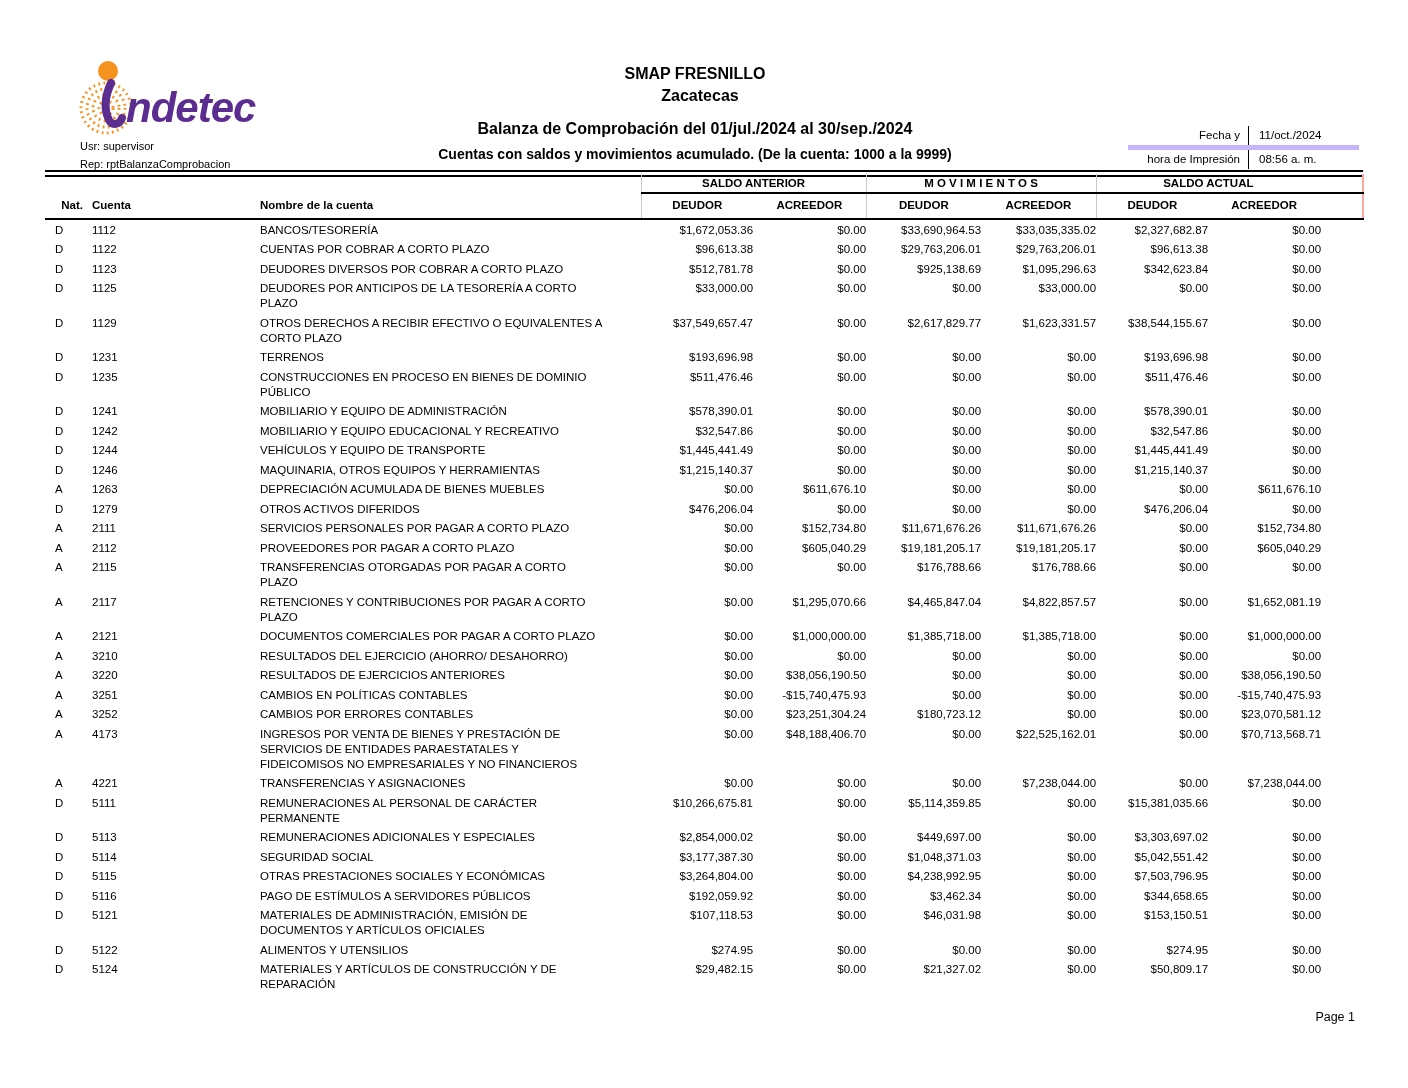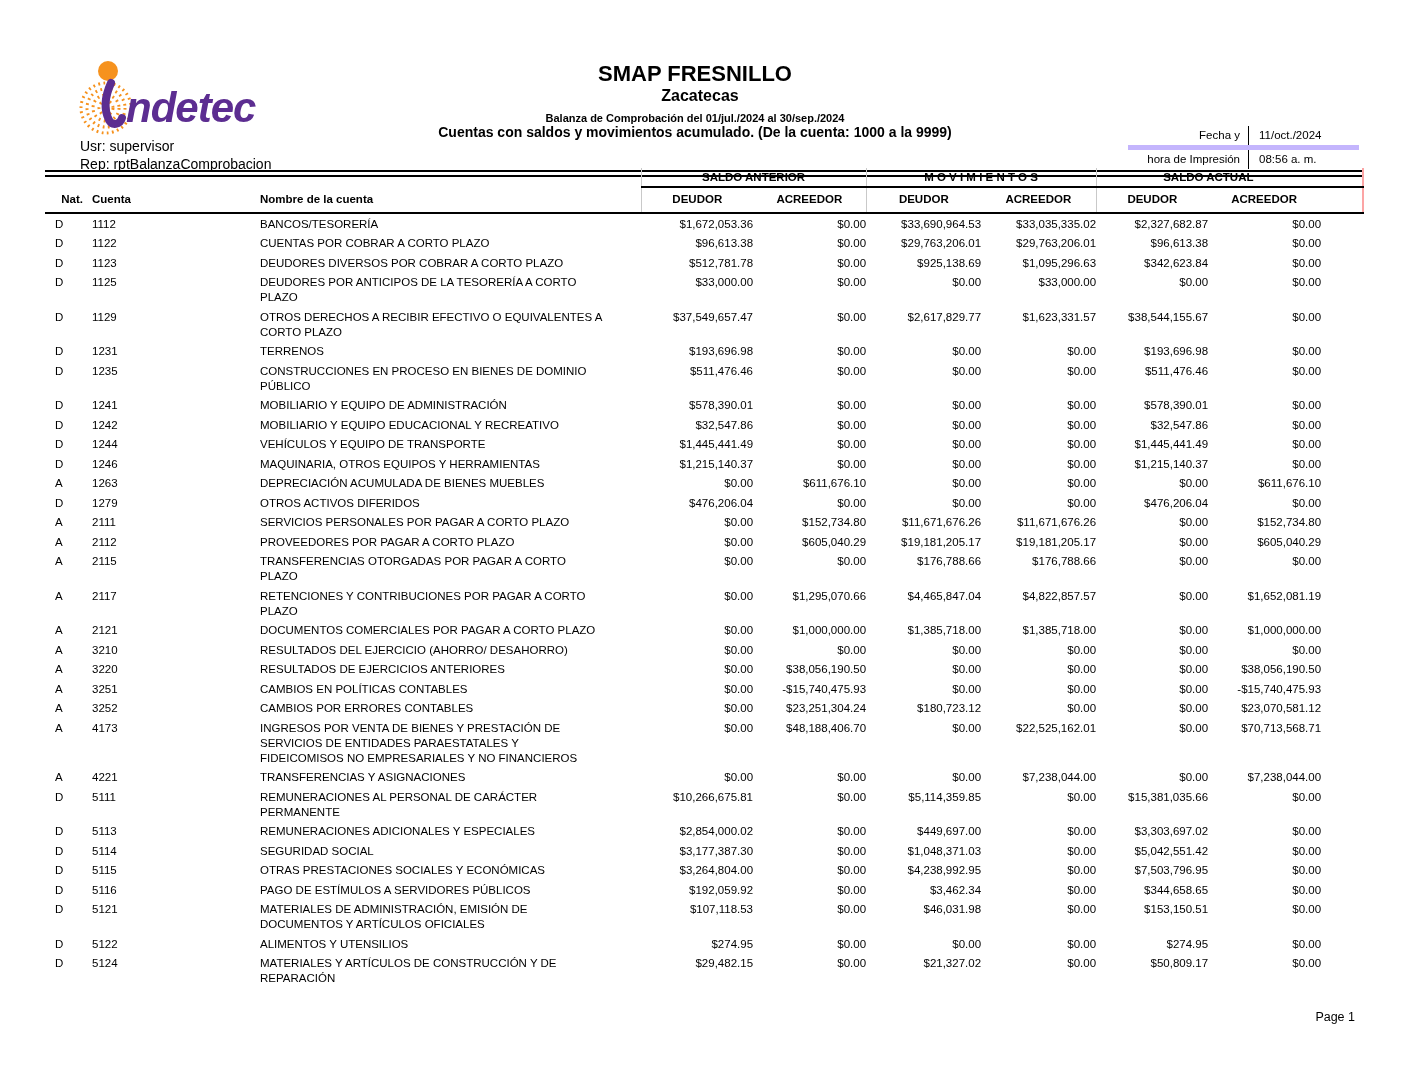--- a/index.html
+++ b/index.html
@@ -1,38 +1,38 @@
 <!DOCTYPE html>
 <html><head>
 <meta charset="utf-8">
 <style>
   html,body{margin:0;padding:0;background:#fff;}
   body{font-family:"Liberation Sans", sans-serif;color:#000;}
   .page{position:relative;width:1408px;height:1088px;background:#fff;overflow:hidden;}
 
   
   .logo{position:absolute;left:76px;top:58px;width:180px;height:82px;}
-  .user-info{position:absolute;left:80px;top:137px;font-size:14px;line-height:18px;}
+  .user-info{position:absolute;left:80px;top:137px;font-size:11px;line-height:18px;}
   .center-head{position:absolute;left:0;top:62px;width:1390px;text-align:center;}
-  .center-head .org{font-size:22px;font-weight:bold;line-height:24px;}
+  .center-head .org{font-size:16px;font-weight:bold;line-height:24px;}
   .center-head .state{font-size:16px;font-weight:bold;line-height:19px;padding-left:10px;}
-  .center-head .title{font-size:11px;font-weight:bold;margin-top:7px;}
-  .center-head .subtitle{font-size:14px;font-weight:bold;}
+  .center-head .title{font-size:16px;font-weight:bold;margin-top:15px;}
+  .center-head .subtitle{font-size:14px;font-weight:bold;margin-top:8px;}
 
   .print-info{position:absolute;left:1128px;top:126px;font-size:11.5px;}
   .print-info .pi-row{display:flex;align-items:center;}
   .print-info .pi-row.first{border-bottom:5px solid #c4b5fd;}
   .print-info .pi-label{width:112px;text-align:right;padding:3px 8px 4px 0;}
   .print-info .pi-value{width:100px;border-left:1.5px solid #000;padding:3px 0 4px 10px;}
 
   .rule-double{position:absolute;left:45px;top:170px;width:1318px;height:3px;
     border-top:2px solid #000;border-bottom:2px solid #000;}
 
   
-  table.balance{position:absolute;left:45px;top:168px;width:1318px;border-collapse:collapse;table-layout:fixed;}
+  table.balance{position:absolute;left:45px;top:174px;width:1318px;border-collapse:collapse;table-layout:fixed;}
   col.c-nat{width:38px;} col.c-cuenta{width:170px;} col.c-nombre{width:388px;}
   col.c-a1{width:112px;} col.c-a2{width:113px;} col.c-a3{width:115px;}
   col.c-a4{width:115px;} col.c-a5{width:112px;} col.c-a6{width:155px;}
 
   thead td, thead th{font-size:11.5px;font-weight:bold;}
   tr.group-row td{text-align:center;padding:3px 0 3px;}
   tr.group-row td.grp{border-bottom:2px solid #000;}
   .gsep{border-left:1px solid #c9c9c9;}
   .gsep-r{border-right:2px solid #fca5a5;}
   tr.group-row td.pad-r, tr.cols-row th.pad-r{padding-right:42px;}

